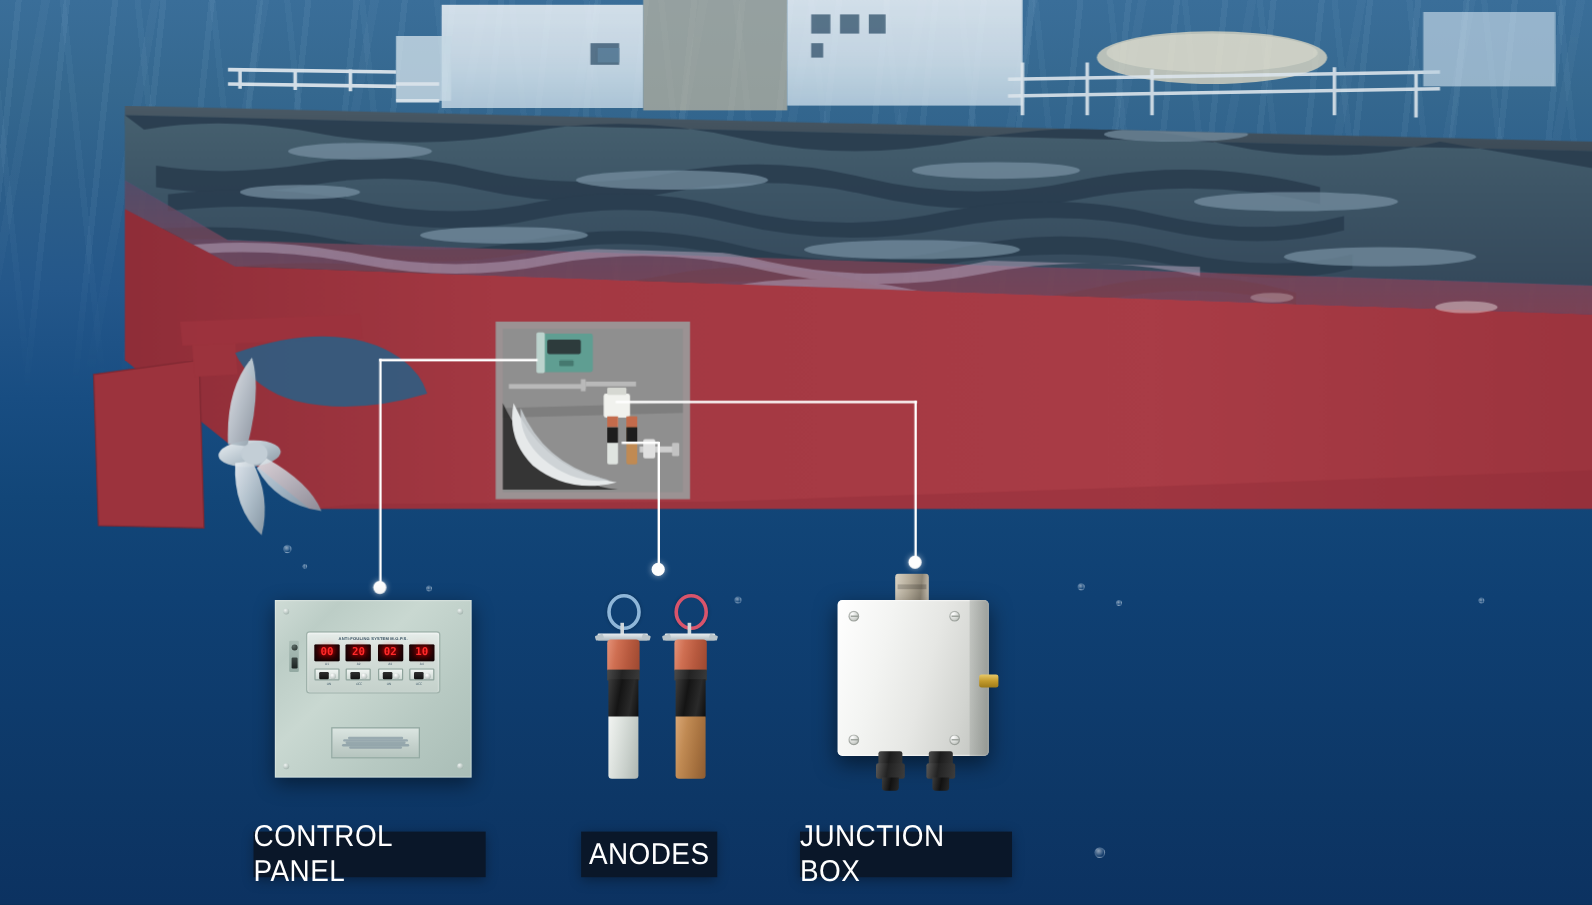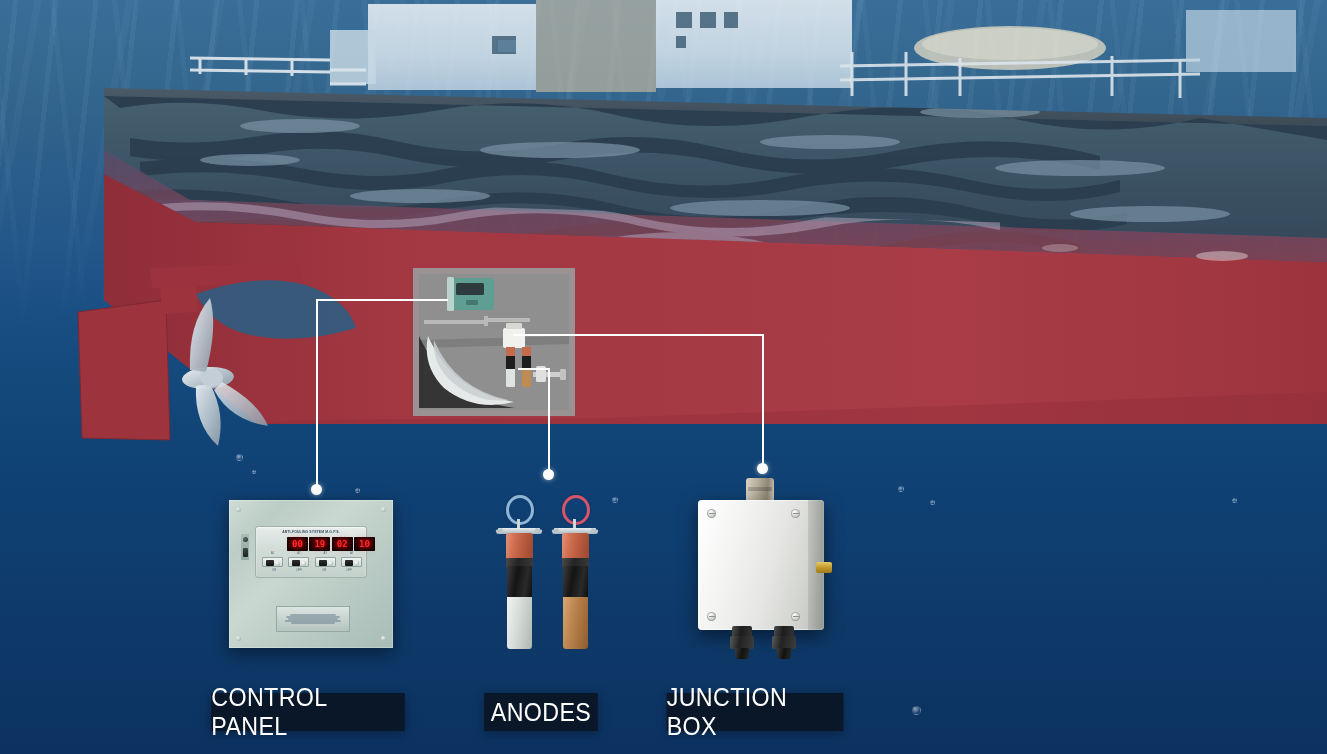--- a/index.html
+++ b/index.html
@@ -77,21 +77,21 @@
     background:linear-gradient(180deg,#e5ece9,#d3ddd8 45%,#c4d1cb);
     border:1px solid #9fb2ab; border-radius:3px;
     box-shadow: inset 0 1px 2px rgba(255,255,255,.7);
   }
   .cp-title {
     position:absolute; left:4px; right:4px; top:3px;
     text-align:center; font-size:3.4px; letter-spacing:.15px;
     color:#2f4a5c; white-space:nowrap; overflow:hidden;
     font-family:"Liberation Sans", sans-serif; font-weight:bold;
   }
-  .cp-leds { position:absolute; left:6px; top:10px; width:88px; display:flex; justify-content:space-between;margin-left:25px; }
+  .cp-leds { position:absolute; left:6px; top:10px; width:100px; display:flex; justify-content:space-between; }
   .cp-led {
     width:21px; height:14px; border-radius:1px;
     background:linear-gradient(180deg,#2b0608,#1a0305);
     display:flex; align-items:center; justify-content:center;
     box-shadow: inset 0 0 3px rgba(0,0,0,.9);
   }
   .cp-led span {
     font-family:"DejaVu Sans Mono", monospace;
     font-size:9px; line-height:9px; font-weight:bold;
     color:#ff2a2a; text-shadow:0 0 4px #ff0000,0 0 8px rgba(255,0,0,.7);
@@ -440,21 +440,21 @@
     <div class="cp-leftrail"></div>
 
     <div class="cp-face">
       <div class="cp-title">ANTI-FOULING SYSTEM M.G.P.S.</div>
 
       <div class="cp-leds">
         <div class="cp-led">
           <span>00</span>
         </div>
         <div class="cp-led">
-          <span>19</span>
+          <span>20</span>
         </div>
         <div class="cp-led">
           <span>02</span>
         </div>
         <div class="cp-led">
           <span>10</span>
         </div>
       </div>
 
       <div class="cp-sub">

